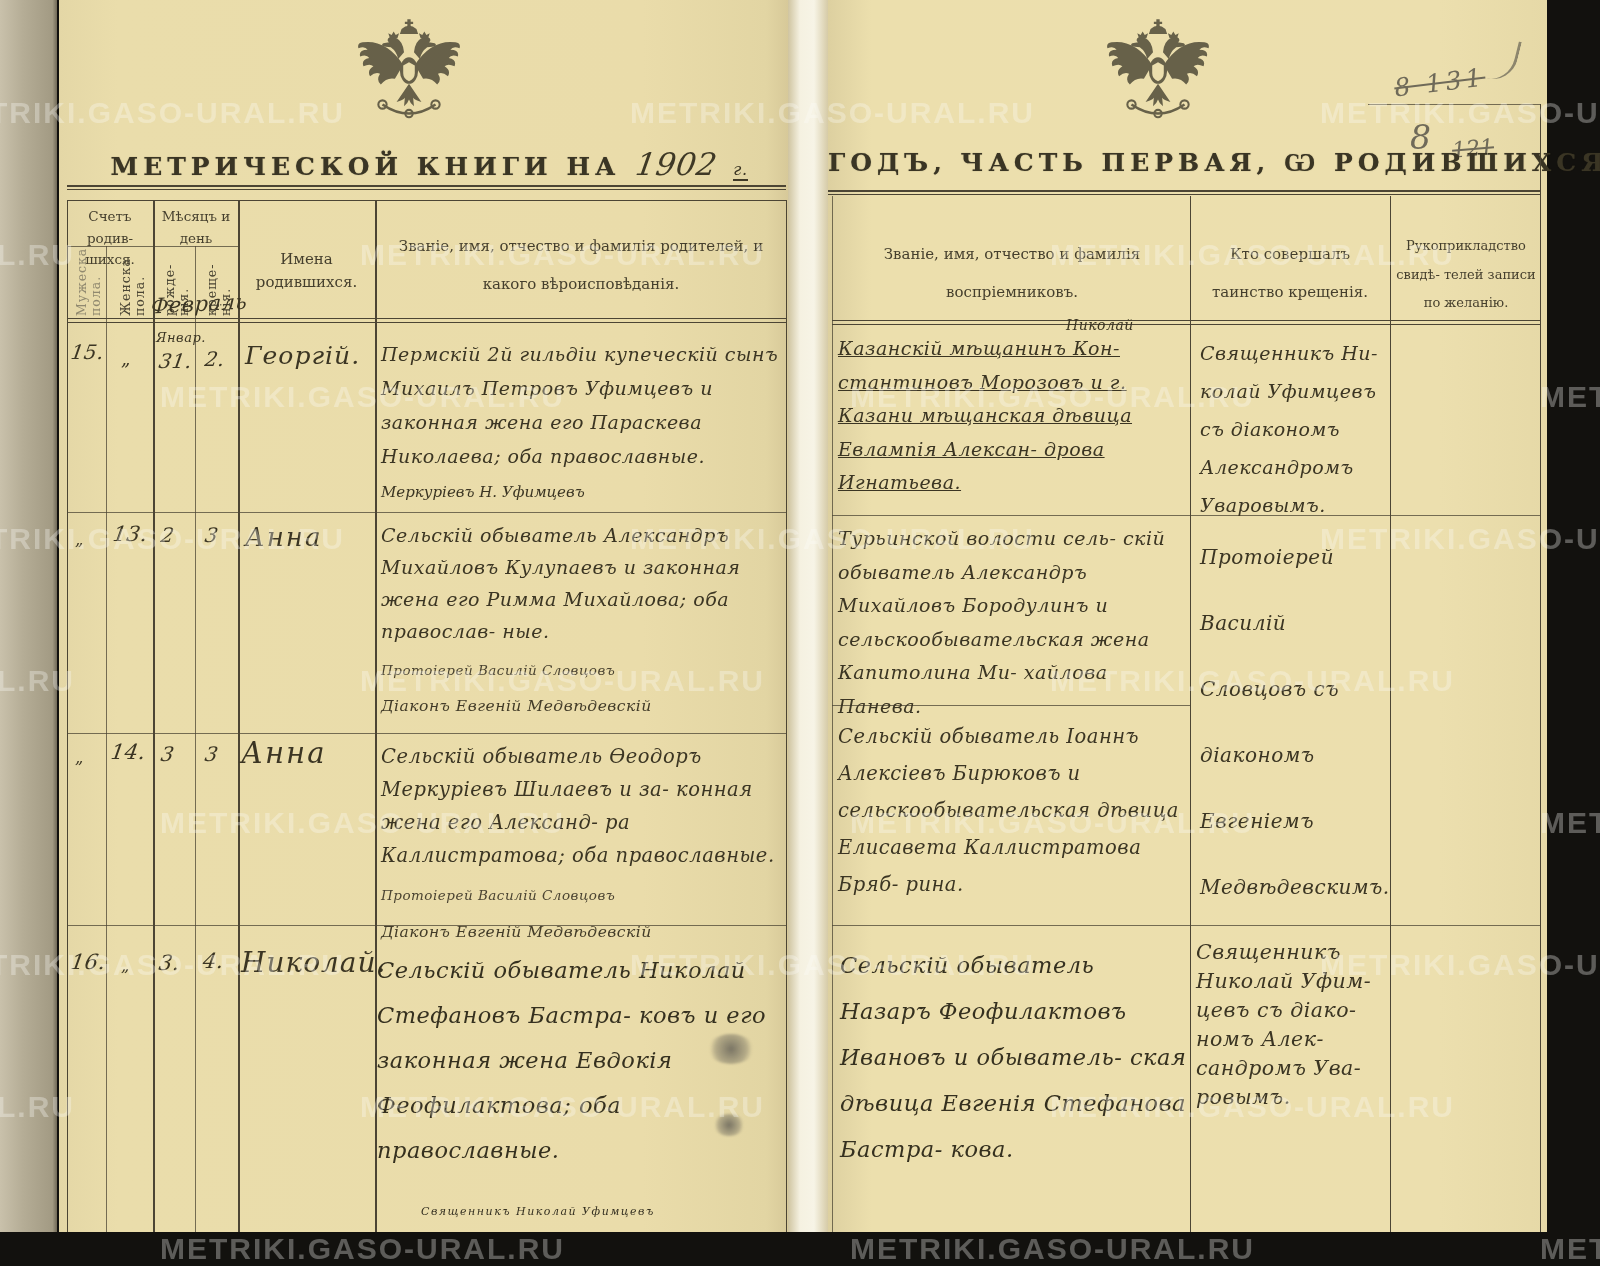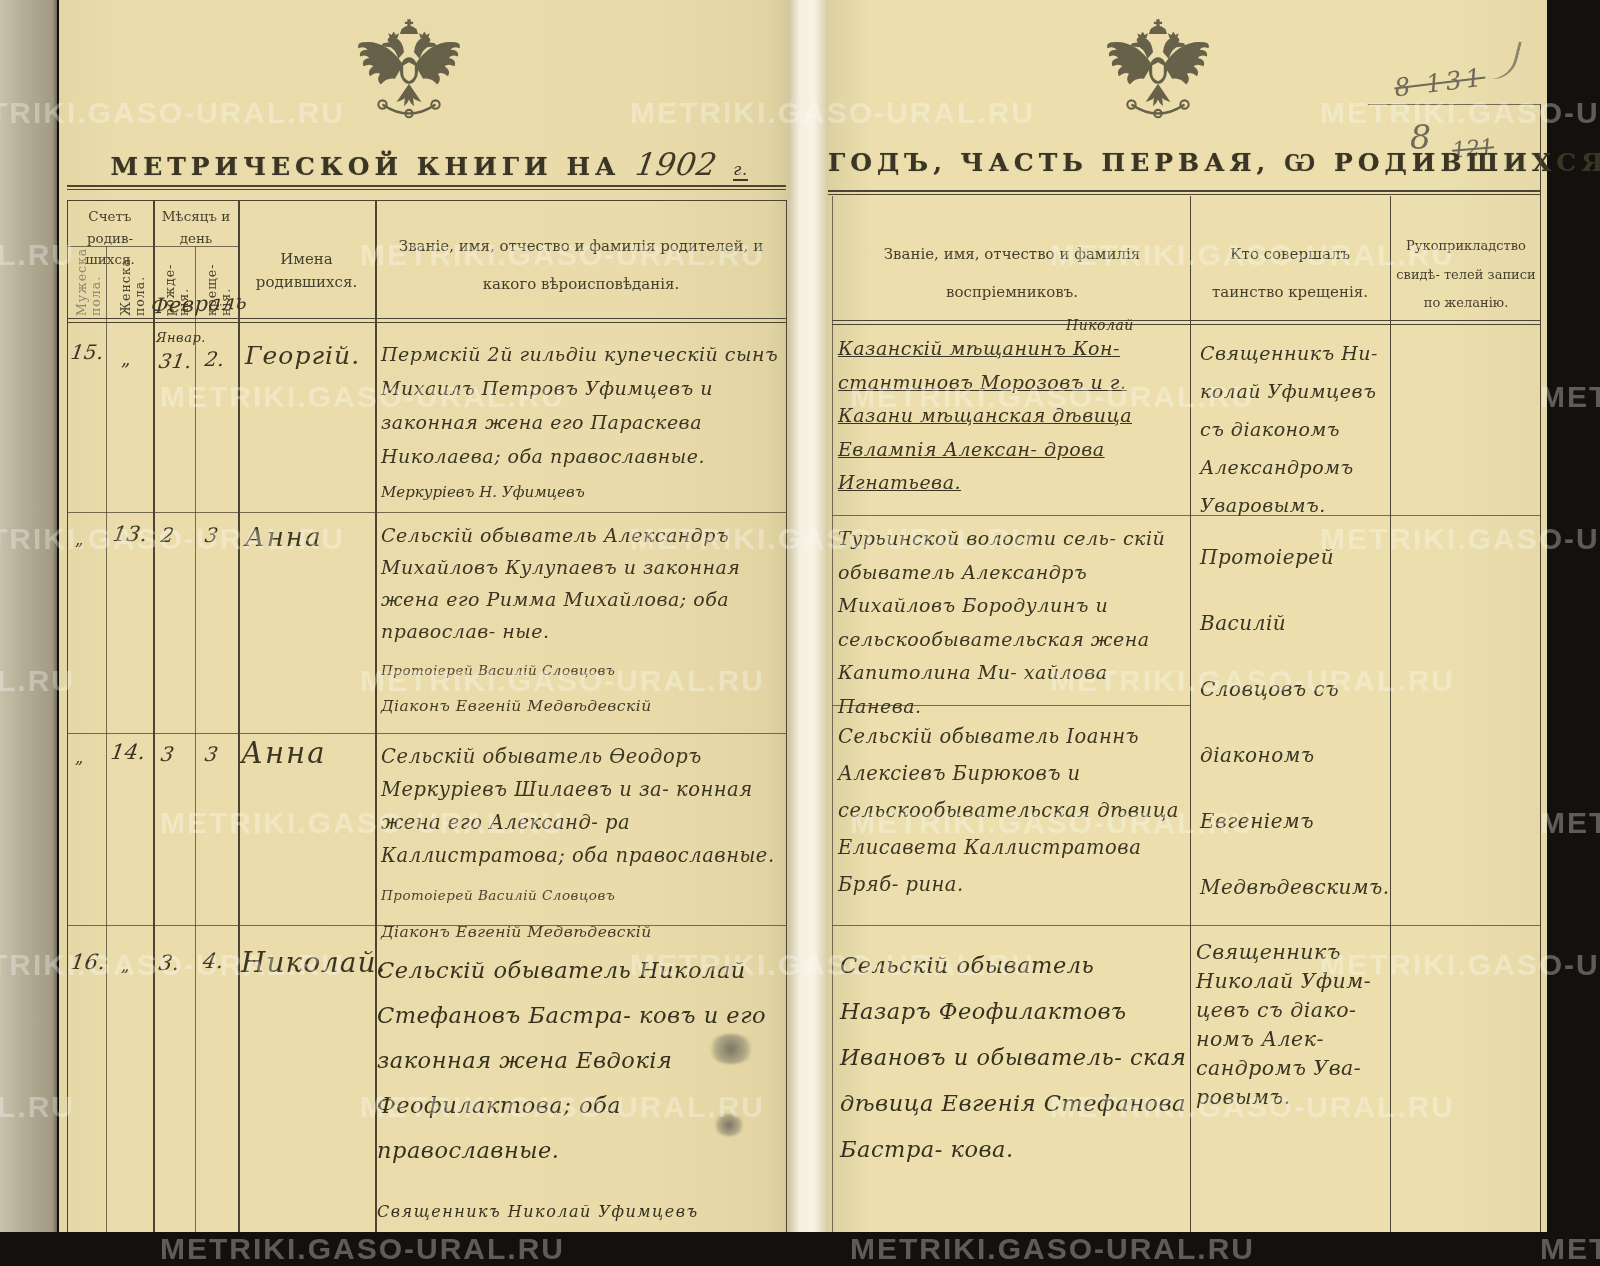--- a/index.html
+++ b/index.html
@@ -44,21 +44,21 @@
     font-size:12.5px;letter-spacing:1px;color:#4a4534;line-height:1.1;
   }
   .vfaded{color:#90896f;}
   
   .hw{font-family:"DejaVu Serif",serif;font-style:italic;color:#3b3523;letter-spacing:.5px;}
   .hw-num{transform:skewX(-9deg);}
   .parents{text-align:left;}
   .note{font-size:13.5px;margin-top:7px;color:#4a4331;}
   .note2{font-size:15.5px;margin-top:4px;color:#423b28;}
   .inline-note{font-size:15px;letter-spacing:0;}
-  .sig{font-size:16px;margin-top:16px;letter-spacing:1.5px;color:#353021;}
+  .sig{font-size:11px;margin-top:16px;letter-spacing:1.5px;color:#353021;margin-left:44px;}
   .pencil{color:#6f6a59;font-style:italic;}
   .strike{text-decoration:line-through;text-decoration-thickness:2px;}
   .hook{
     width:24px;height:44px;border-right:3px solid #77725f;
     border-bottom-right-radius:26px;transform:rotate(14deg);opacity:.8;
   }
   
   .blot{border-radius:50%;filter:blur(1px);
     background:radial-gradient(circle,rgba(95,92,84,.8) 0%,rgba(95,92,84,.35) 55%,rgba(95,92,84,0) 75%);}
   

